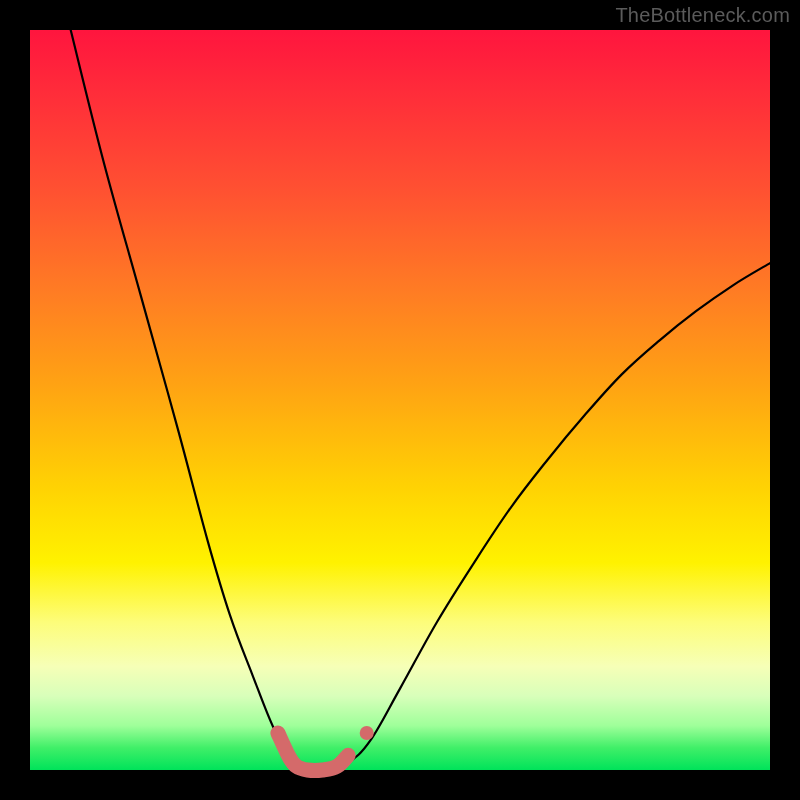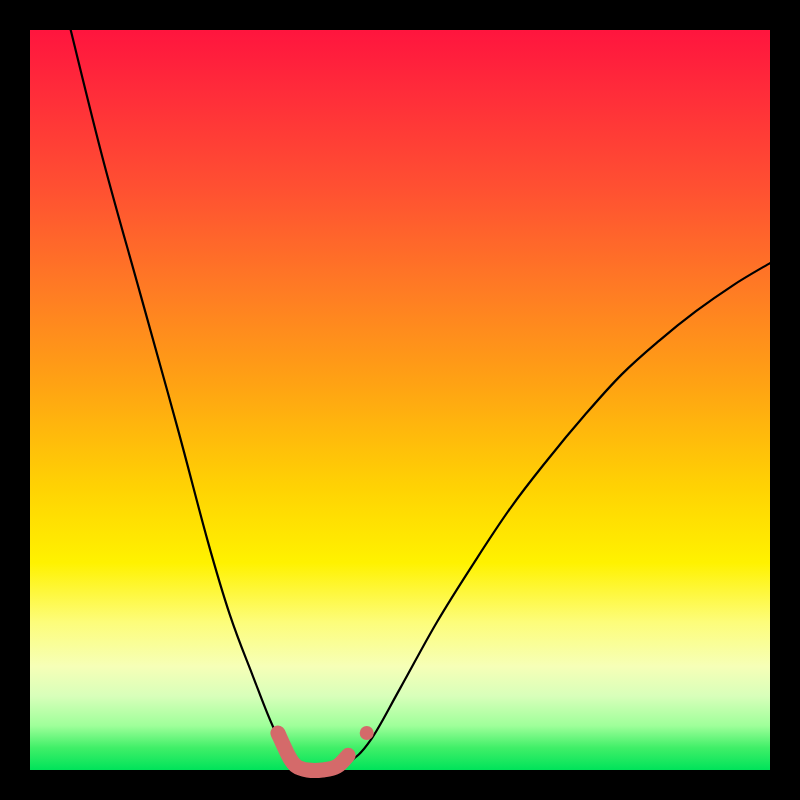--- a/index.html
+++ b/index.html
@@ -56,20 +56,21 @@
     width: 740px;
     height: 740px;
     overflow: visible;
   }
 </style>
 </head>
 <body>
 
 <div class="frame">
 
+  <div class="watermark">TheBottleneck.com</div>
 
   <div class="plot-area">
     <svg class="curve" viewBox="0 0 740 740" preserveAspectRatio="none">
       <path id="curvePath" fill="none" stroke="#000" stroke-width="2.2" stroke-linecap="round" stroke-linejoin="round" d="M 40.7 0.0 C 46.7 24.0, 61.3 85.2, 74.0 133.2 C 86.7 181.2, 97.7 218.4, 111.0 266.4 C 124.3 314.4, 136.0 355.6, 148.0 399.6 C 160.0 443.6, 168.3 477.3, 177.6 510.6 C 186.9 543.9, 191.8 560.6, 199.8 584.6 C 207.8 608.6, 214.0 623.2, 222.0 643.8 C 230.0 664.4, 236.9 684.0, 244.2 699.3 C 251.5 714.6, 256.7 721.6, 262.7 728.9 C 268.7 736.2, 271.5 738.0, 277.5 740.0 C 283.5 742.0, 288.7 741.3, 296.0 740.0 C 303.3 738.7, 310.2 737.9, 318.2 732.6 C 326.2 727.3, 331.1 723.7, 340.4 710.4 C 349.7 697.1, 358.0 679.9, 370.0 658.6 C 382.0 637.3, 393.7 614.6, 407.0 592.0 C 420.3 569.4, 430.7 553.4, 444.0 532.8 C 457.3 512.2, 467.7 495.9, 481.0 477.3 C 494.3 458.7, 504.7 445.9, 518.0 429.2 C 531.3 412.6, 541.7 400.1, 555.0 384.8 C 568.3 369.5, 578.7 357.4, 592.0 344.1 C 605.3 330.8, 615.7 322.1, 629.0 310.8 C 642.3 299.5, 652.7 291.2, 666.0 281.2 C 679.3 271.2, 689.7 264.0, 703.0 255.3 C 716.3 246.6, 733.3 237.1, 740.0 233.1"></path>
       <g id="highlightGroup">
           <path d="M 247.9 703.0 C 249.9 707.3, 255.7 720.7, 259.0 726.7 C 262.3 732.7, 263.1 733.9, 266.4 736.3 C 269.7 738.7, 272.8 739.3, 277.5 740.0 C 282.2 740.7, 287.0 740.7, 292.3 740.0 C 297.6 739.3, 302.4 739.0, 307.1 736.3 C 311.8 733.6, 316.2 727.2, 318.2 725.2" fill="none" stroke="#d46a6a" stroke-width="15" stroke-linecap="round" stroke-linejoin="round"></path>
           <circle cx="336.7" cy="703.0" r="7" fill="#d46a6a"></circle>
         </g>
     </svg>
   </div>

